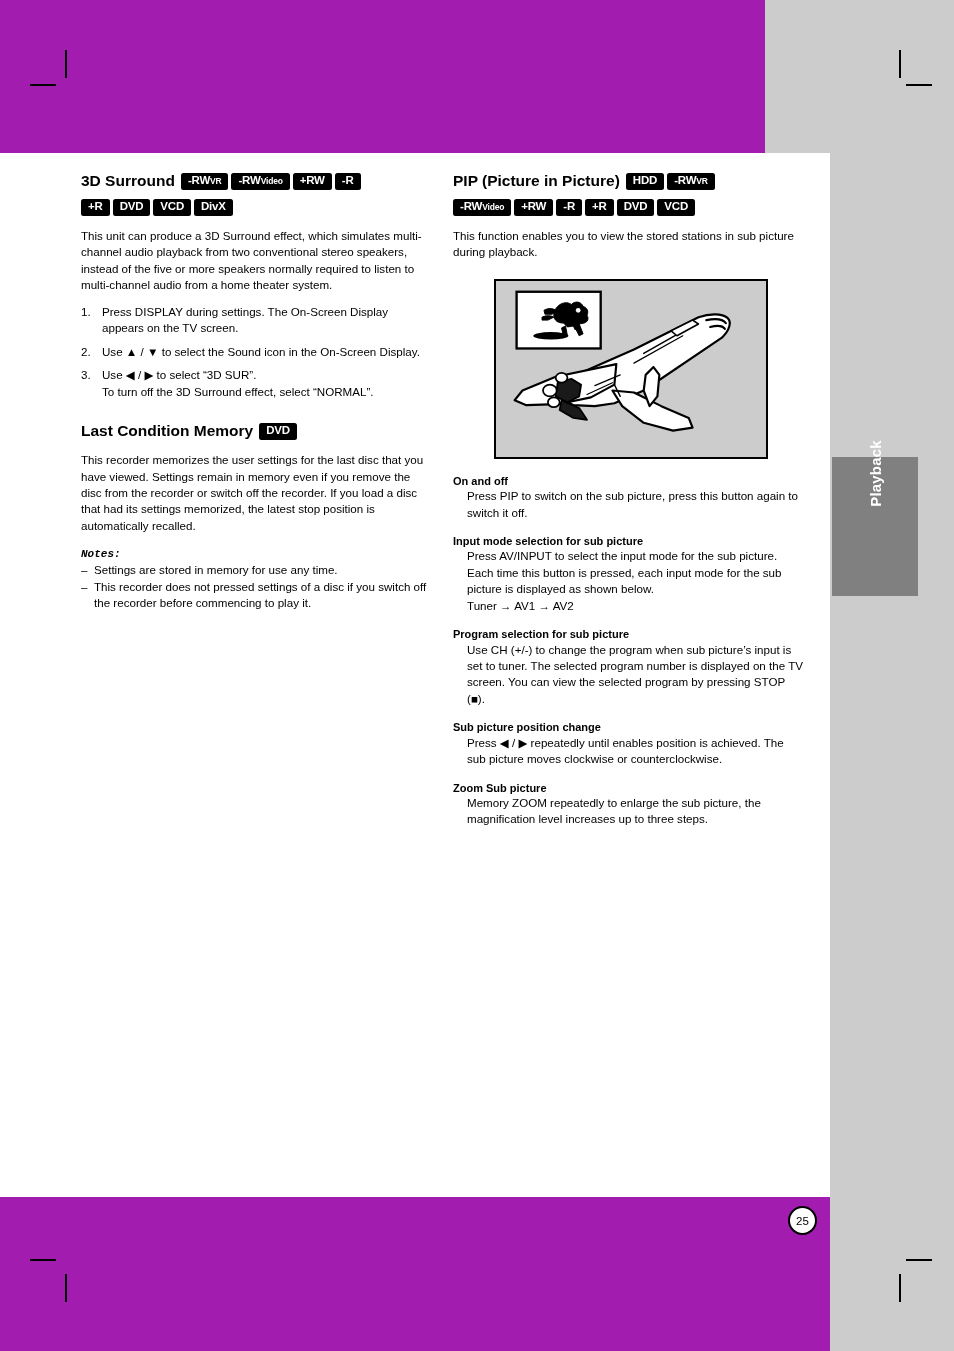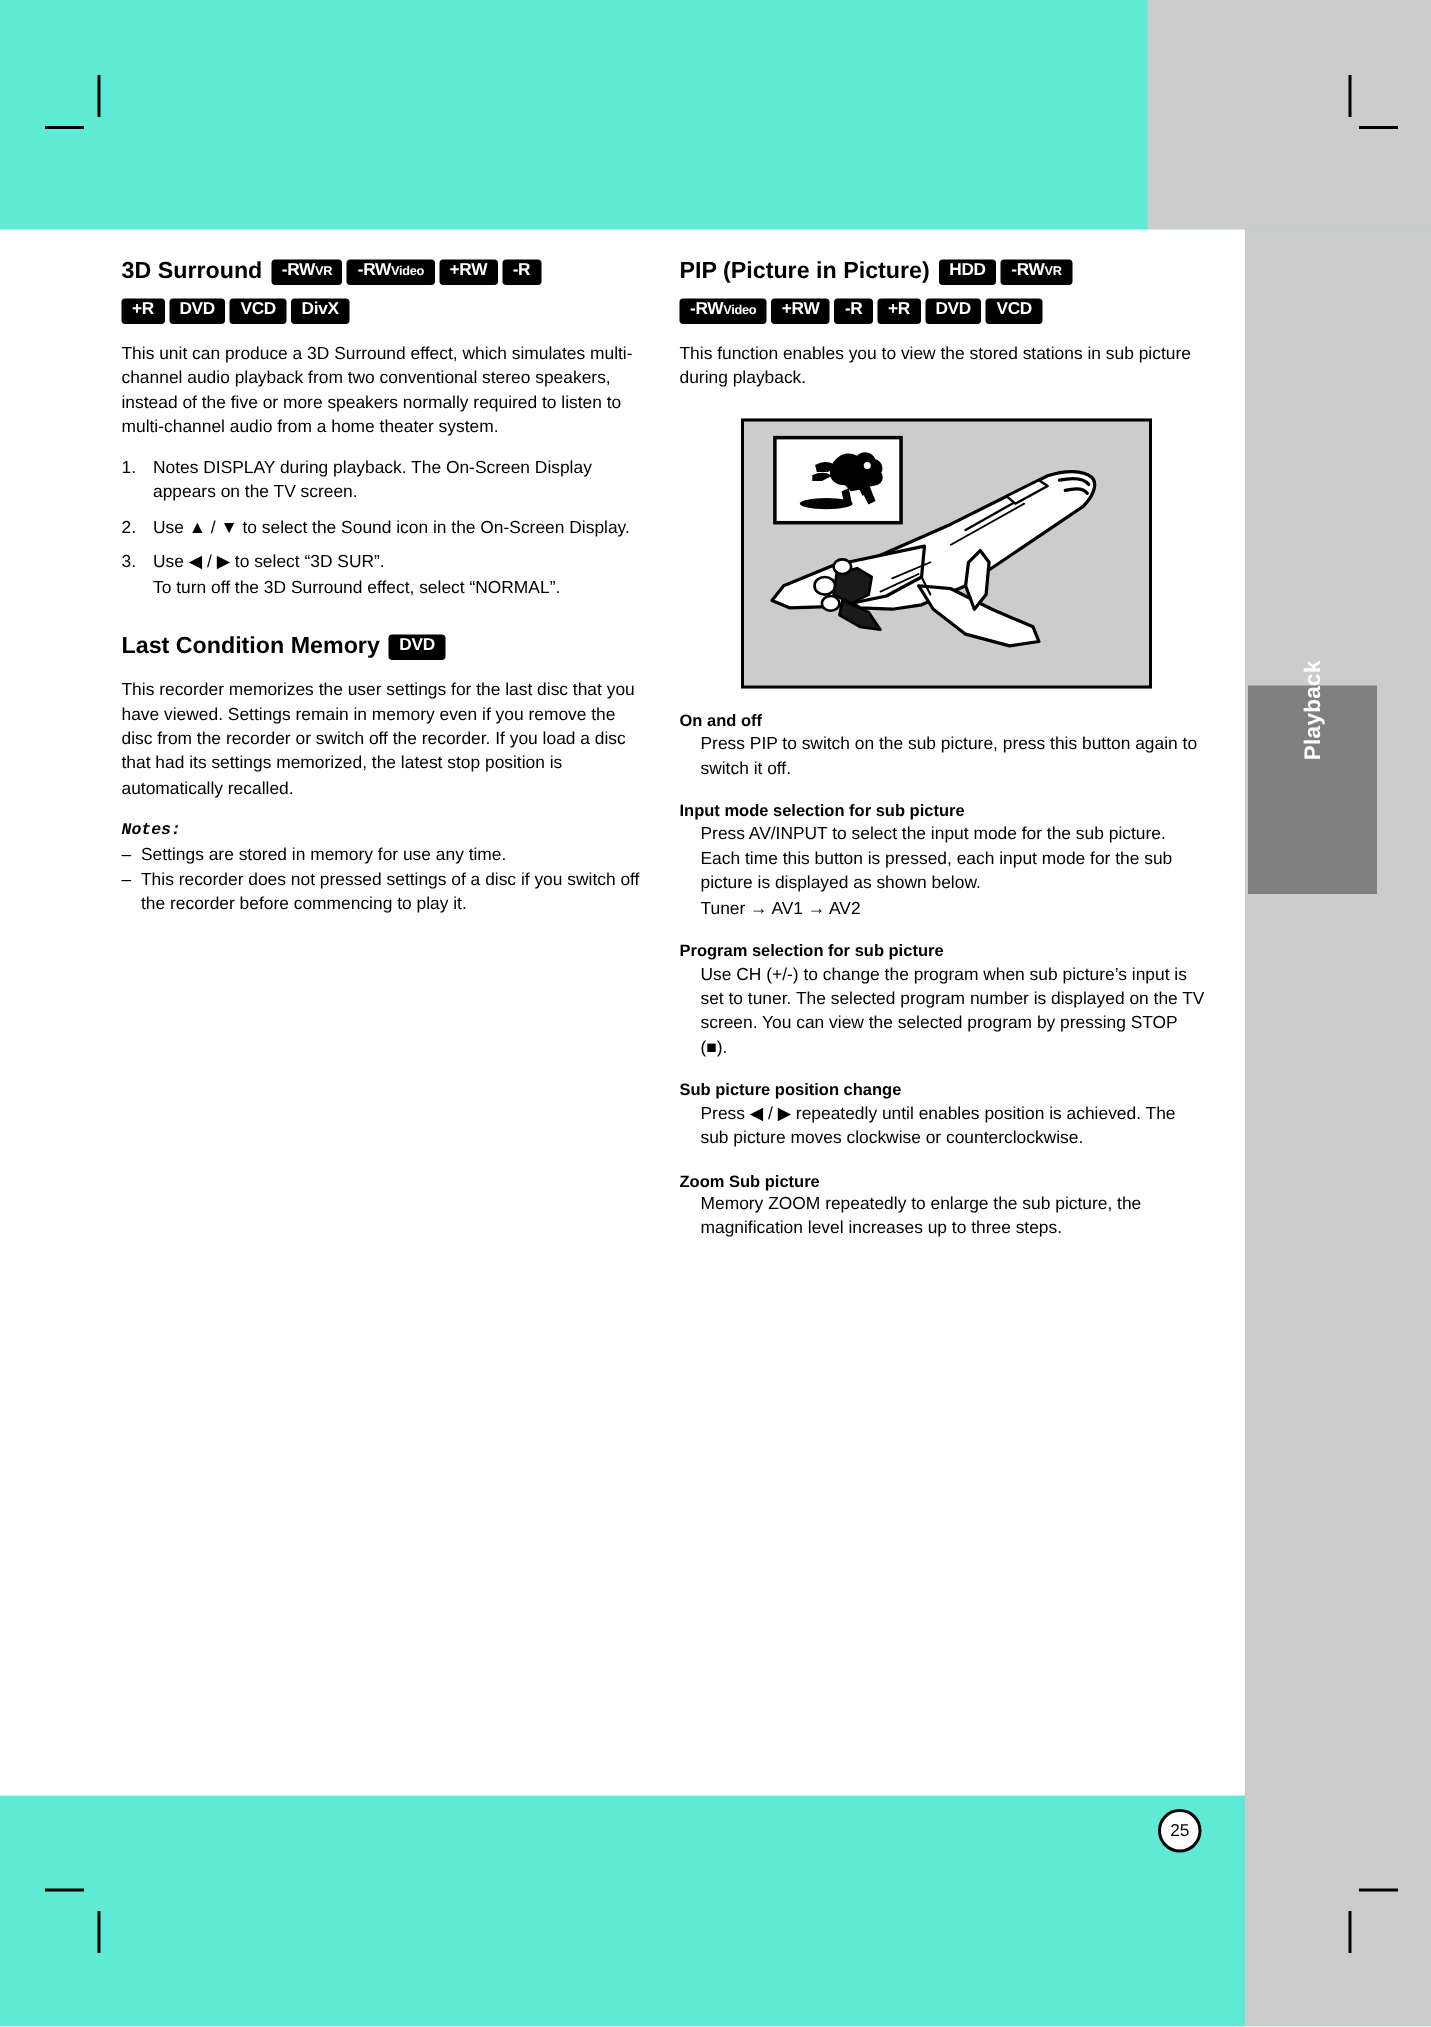--- a/index.html
+++ b/index.html
@@ -8,21 +8,21 @@
     background: #ffffff;
   }
   body {
     font-family: "Liberation Sans", sans-serif;
   }
   #page {
     position: relative;
     width: 954px;
     height: 1351px;
     overflow: hidden;
-    background: #5eead4;
+    background: #a21caf;
   }
 
   
   .gray-plate {
     position: absolute;
     background: #cccccc;
   }
   #gray-top   { left: 765px; top: 0;     width: 189px; height: 153px; }
   #gray-right { left: 830px; top: 153px; width: 124px; height: 1198px; }
 
@@ -183,21 +183,21 @@
     font-weight: bold;
     display: flex;
     align-items: center;
     justify-content: center;
     letter-spacing: 0.2px;
   }
 
   
   #page-number {
     position: absolute;
-    left: 772px; top: 1206px;
+    left: 788px; top: 1206px;
     width: 25px; height: 25px;
     border: 2px solid #000;
     border-radius: 50%;
     background: #ffffff;
     display: flex;
     align-items: center;
     justify-content: center;
     font-size: 11.5px;
     font-weight: normal;
     color: #000;
@@ -224,21 +224,21 @@
   <div class="column" id="col-left">
 
     <div class="section-head">
       <span class="htext">3D Surround</span><span id="l1-badges-inline"><span class="badge">-RW<span class="sub">VR</span></span><span class="badge">-RW<span class="sub">Video</span></span><span class="badge">+RW</span><span class="badge">-R</span></span>
     </div>
     <div class="badge-row" id="l1-badges-row2"><span class="badge">+R</span><span class="badge">DVD</span><span class="badge">VCD</span><span class="badge">DivX</span></div>
 
     <p class="body">This unit can produce a 3D Surround effect, which simulates multi-channel audio playback from two conventional stereo speakers, instead of the five or more speakers normally required to listen to multi-channel audio from a home theater system.</p>
 
     <ol class="numlist" id="l1-steps">
-        <li><span class="num">1.</span><span>Notes DISPLAY during playback. The On-Screen Display appears on the TV screen.</span></li>
+        <li><span class="num">1.</span><span>Press DISPLAY during settings. The On-Screen Display appears on the TV screen.</span></li>
         <li><span class="num">2.</span><span>Use ▲ / ▼ to select the Sound icon in the On-Screen Display.</span></li>
         <li><span class="num">3.</span><span>Use ◀ / ▶ to select “3D SUR”.<br>To turn off the 3D Surround effect, select “NORMAL”.</span></li>
       </ol>
 
     <div class="section-head" style="margin-top:22px;">
       <span class="htext">Last Condition Memory</span><span id="l2-badges-inline"><span class="badge">DVD</span></span>
     </div>
 
     <p class="body">This recorder memorizes the user settings for the last disc that you have viewed. Settings remain in memory even if you remove the disc from the recorder or switch off the recorder. If you load a disc that had its settings memorized, the latest stop position is automatically recalled.</p>
 

